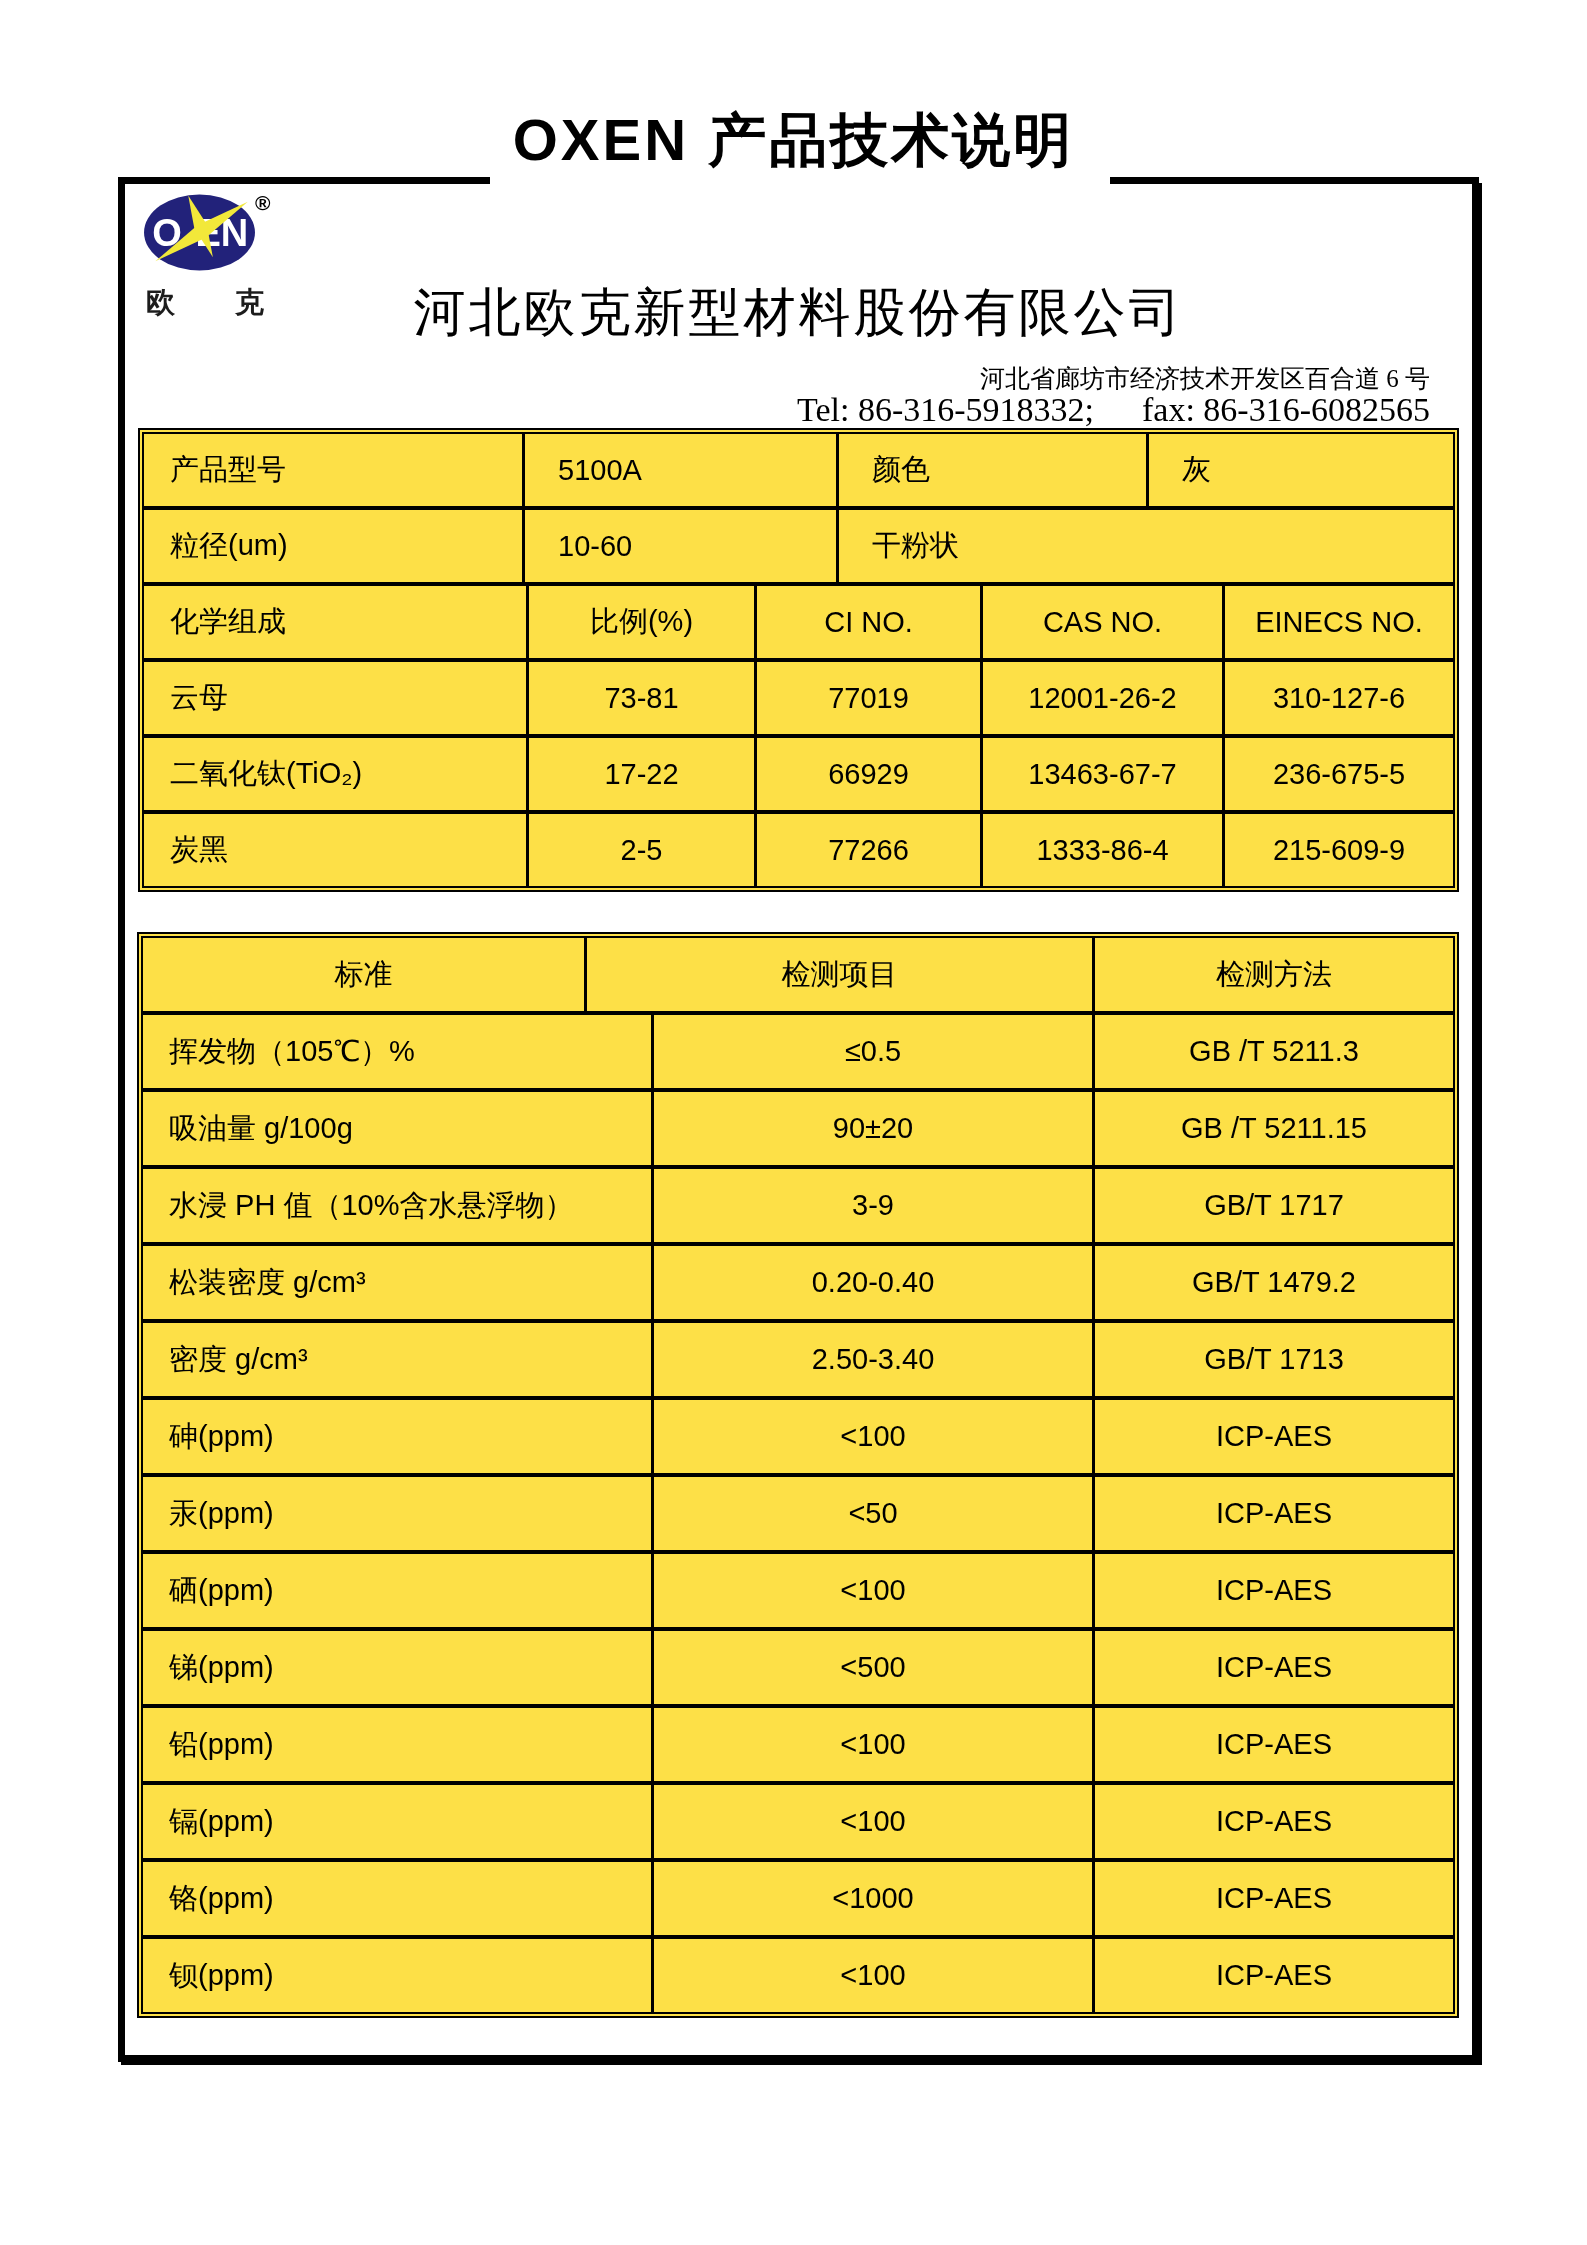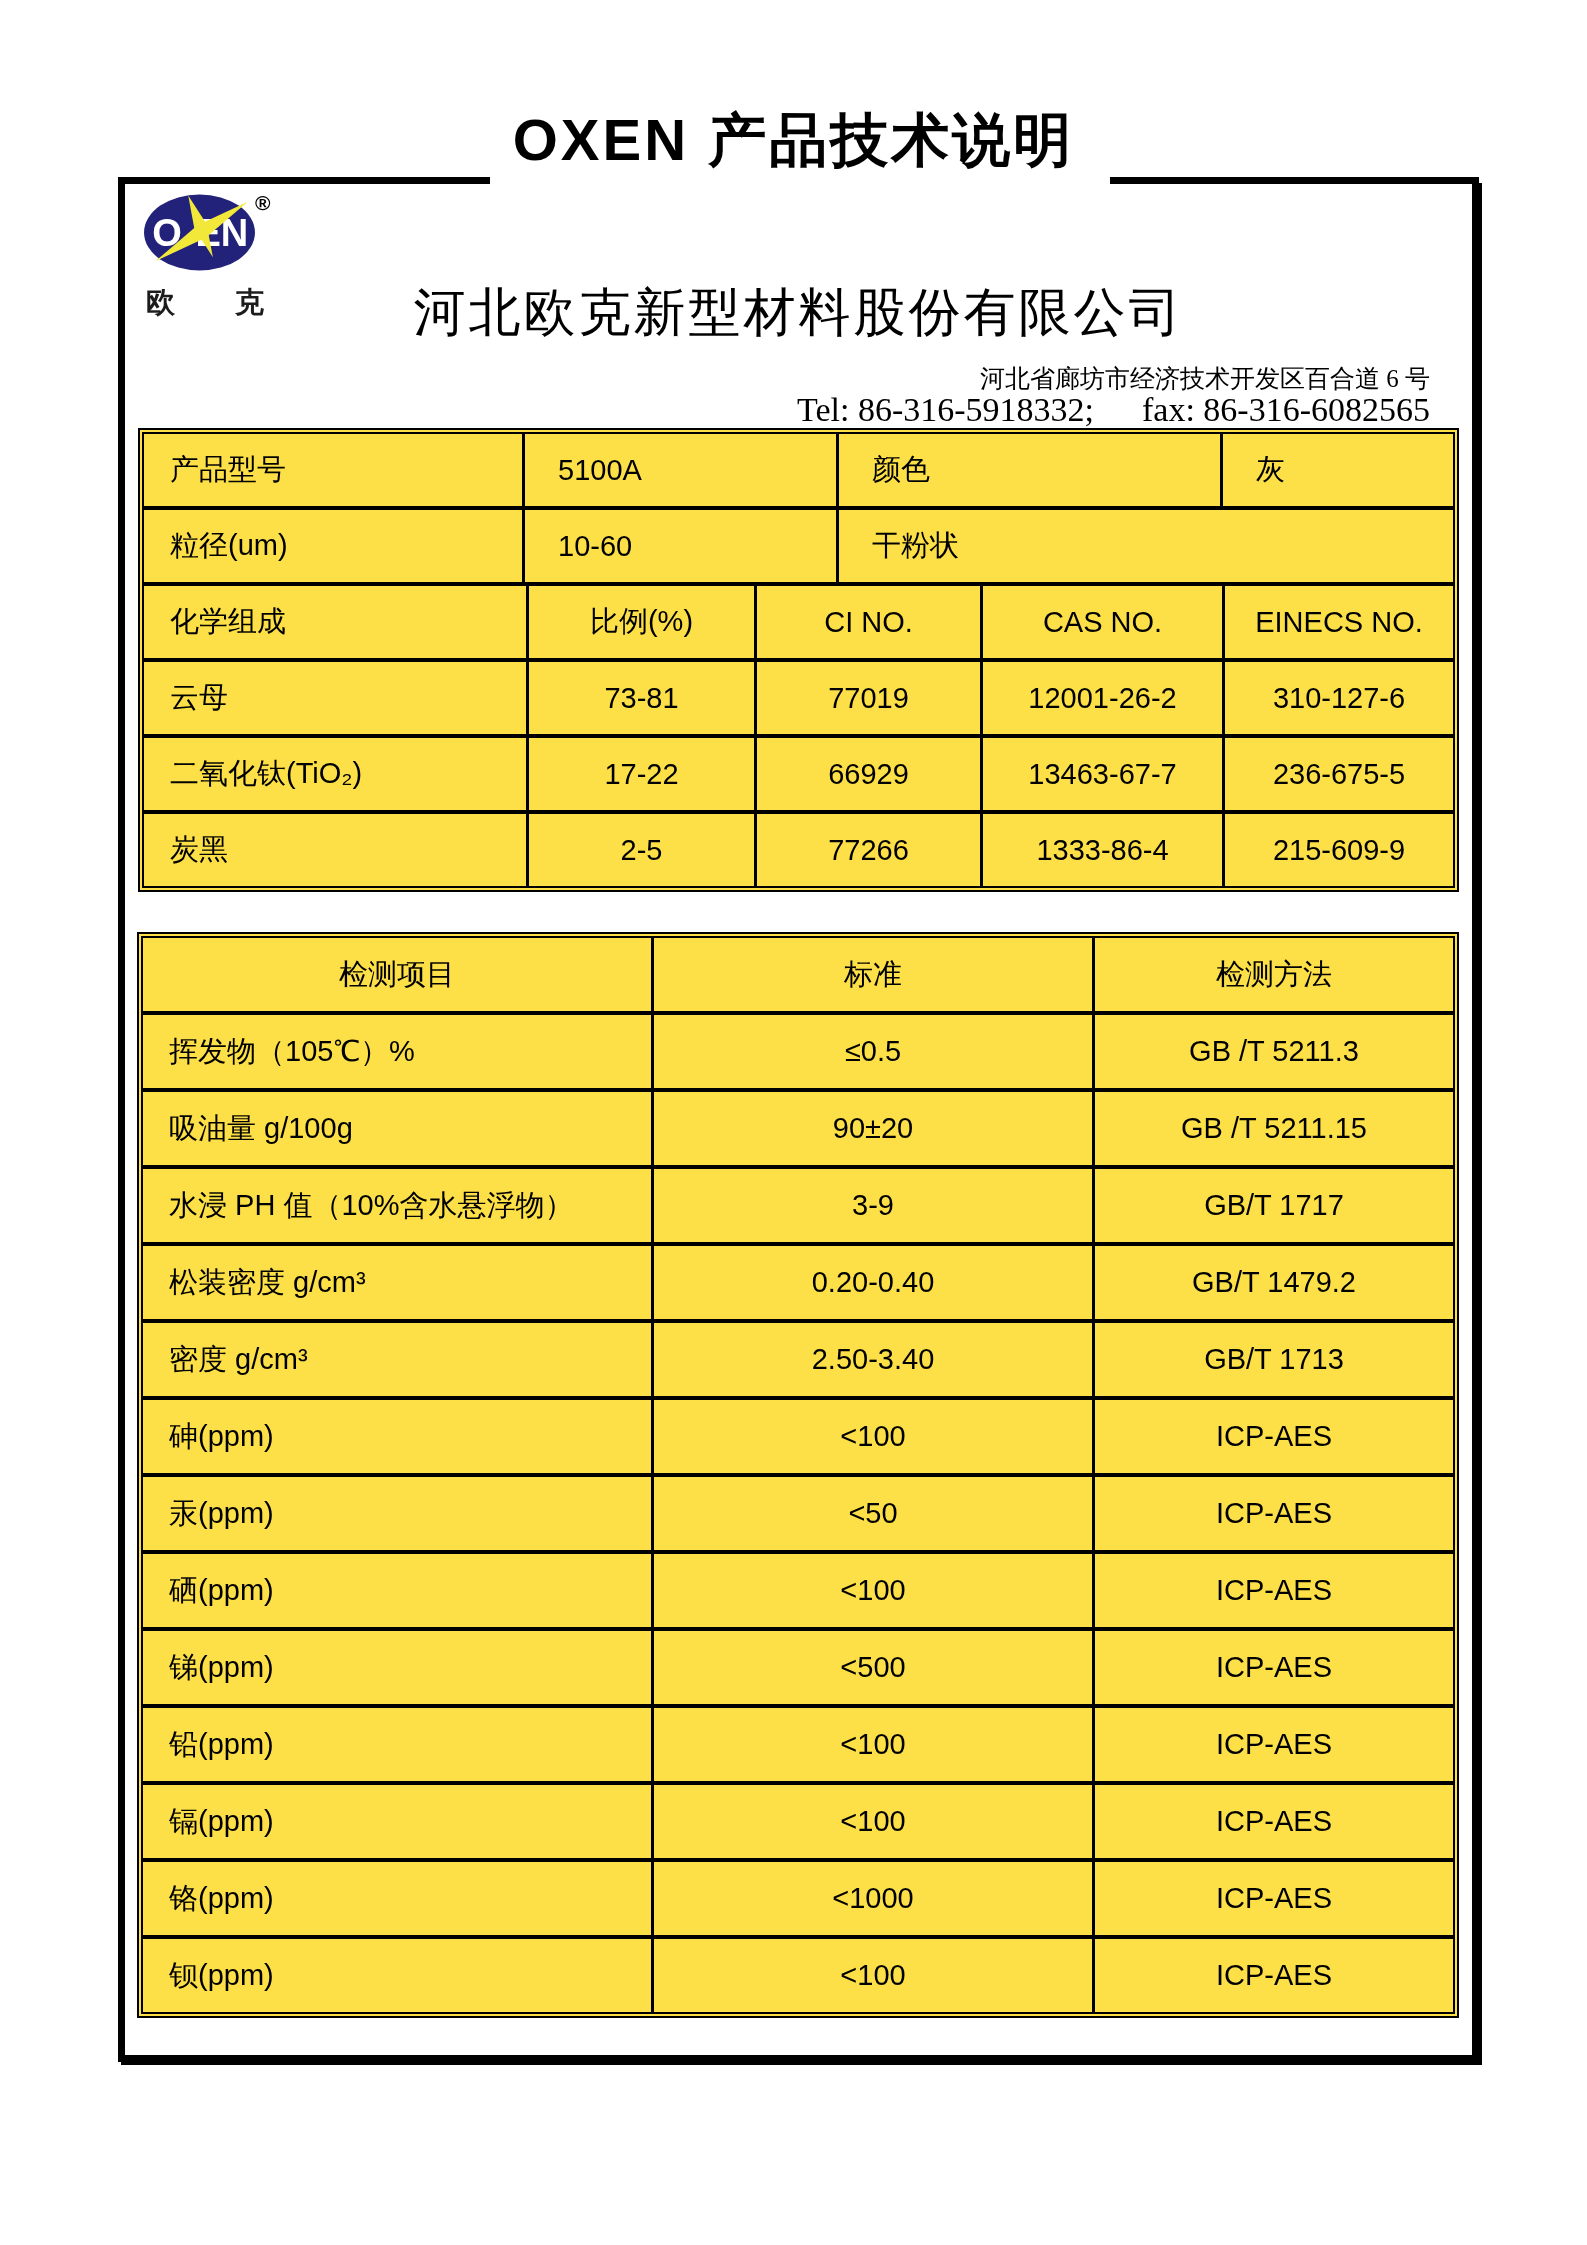--- a/index.html
+++ b/index.html
@@ -61,21 +61,21 @@
     overflow:hidden;white-space:nowrap;
   }
   .cell + .cell{border-left:3px solid #000;}
   .l{justify-content:flex-start;padding-left:26px;}
   .l2{justify-content:flex-start;padding-left:33px;}
   .c{justify-content:center;text-align:center;}
 
   
   .rA .c0{width:378px;}
   .rA .c1{width:314px;}
-  .rA .c2{width:384px;}
+  .rA .c2{width:310px;}
   .rA .c3{flex:1;}
   
   .rB .c0{width:382px;}
   .rB .c1{width:228px;}
   .rB .c2{width:226px;}
   .rB .c3{width:242px;}
   .rB .c4{flex:1;}
   
   .t2 .c0{width:508px;}
   .t2 .c1{width:441px;}
@@ -153,22 +153,22 @@
       <div class="cell c0 l">炭黑</div>
       <div class="cell c1 c">2-5</div>
       <div class="cell c2 c">77266</div>
       <div class="cell c3 c">1333-86-4</div>
       <div class="cell c4 c">215-609-9</div>
     </div>
   </div>
 
   <div class="tbl t2">
     <div class="row">
+      <div class="cell c1 c">标准</div>
       <div class="cell c0 c">检测项目</div>
-      <div class="cell c1 c">标准</div>
       <div class="cell c2 c">检测方法</div>
     </div>
     <div class="row">
       <div class="cell c0 l">挥发物（105℃）%</div>
       <div class="cell c1 c">≤0.5</div>
       <div class="cell c2 c">GB /T 5211.3</div>
     </div>
     <div class="row">
       <div class="cell c0 l">吸油量 g/100g</div>
       <div class="cell c1 c">90±20</div>

